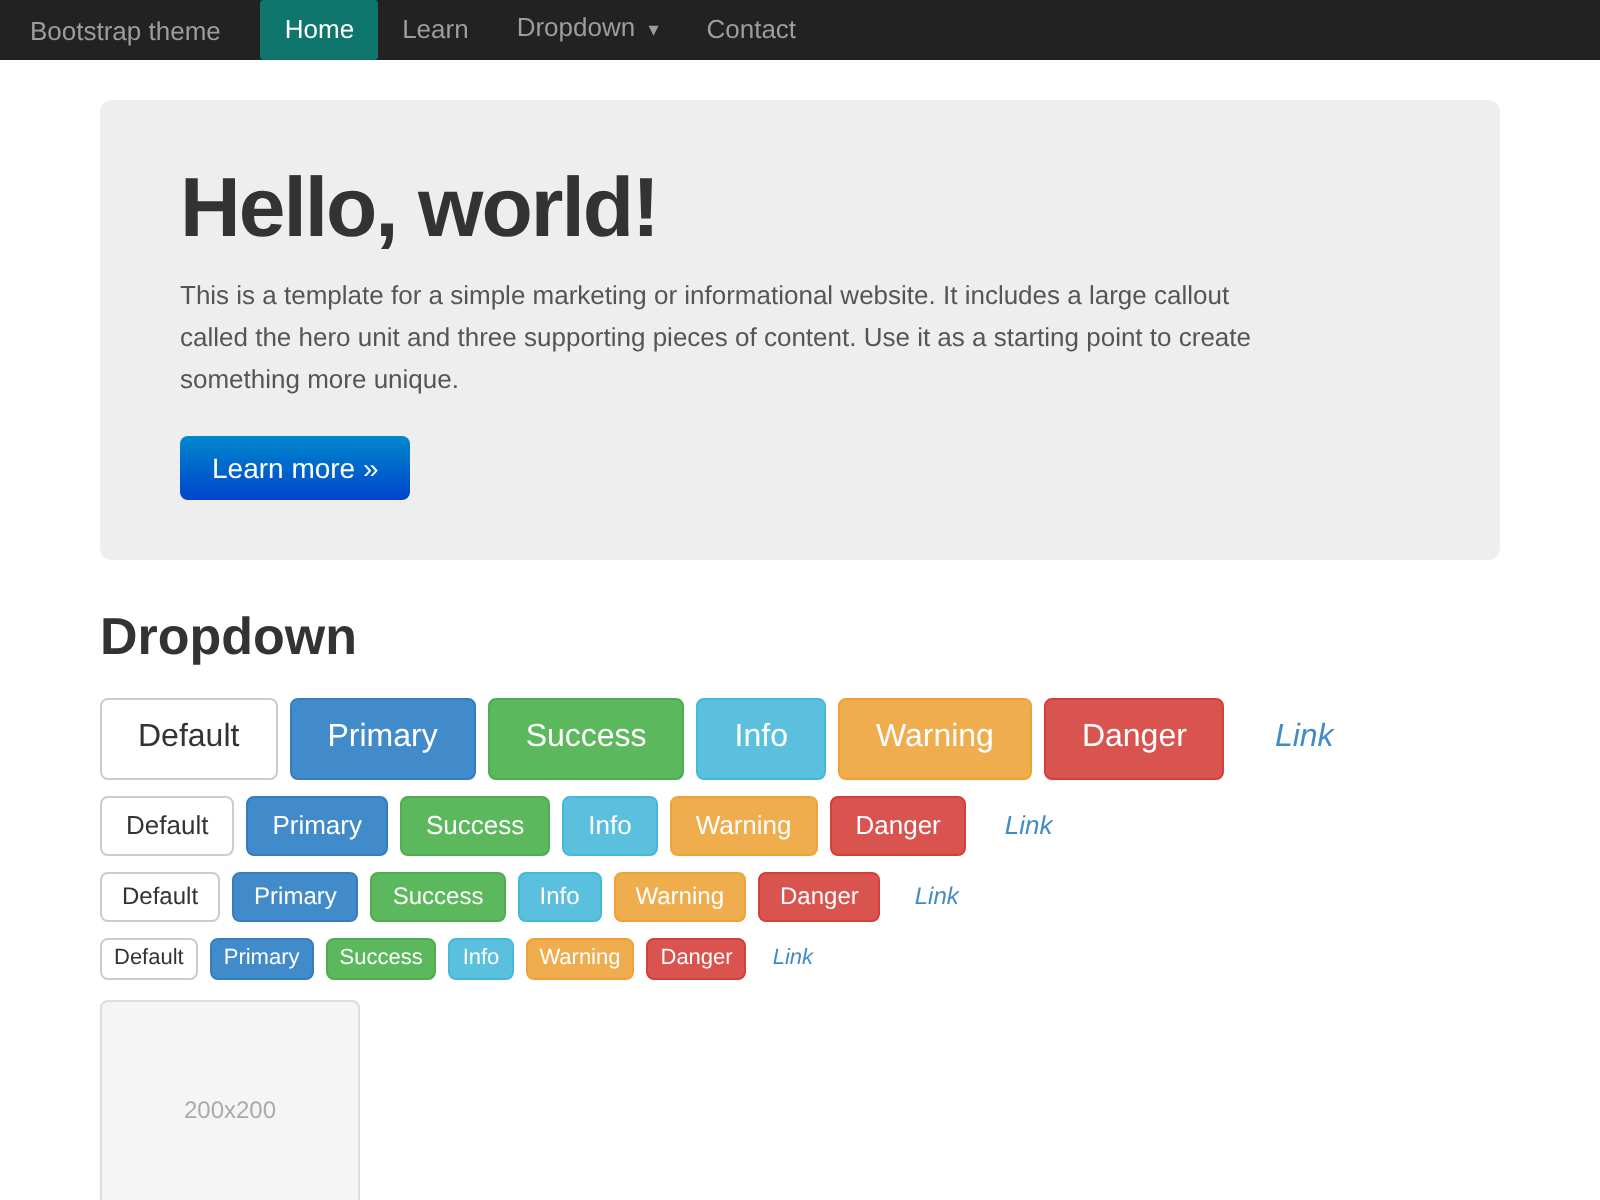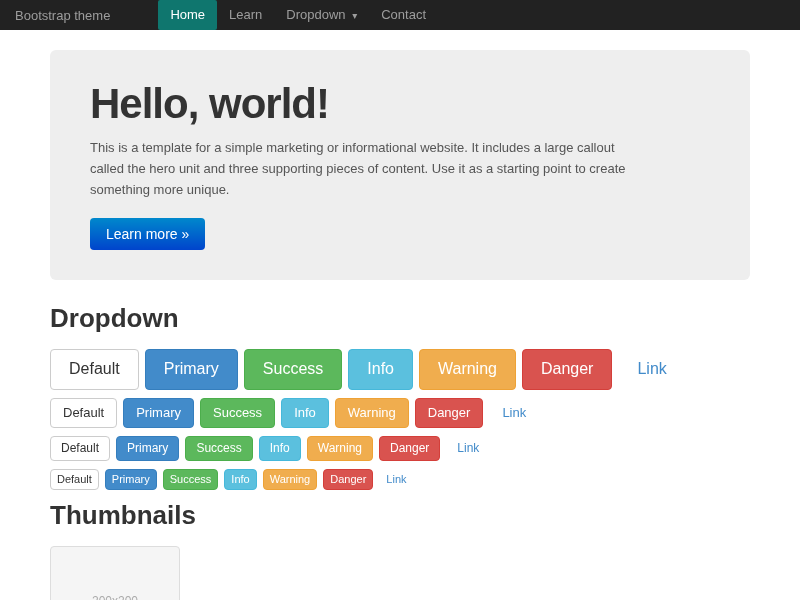--- a/index.html
+++ b/index.html
@@ -1,15 +1,15 @@
 <!DOCTYPE html>
 <html><head>
   <meta charset="utf-8">
   <style>
-    * { box-sizing: border-box; margin: 0; padding: 0; gap: 28px; }
+    * { box-sizing: border-box; margin: 0; padding: 0; }
     body { font-family: "Helvetica Neue", Helvetica, Arial, sans-serif; font-size: 14px; color: #333; background: #fff; }
 
     
     .navbar {
       background-color: #222;
       height: 30px;
       display: flex;
       align-items: center;
       padding: 0 15px;
     }
@@ -117,21 +117,21 @@
     .btn-sm { padding: 3px 10px; font-size: 12px; }
     
     .btn-xs { padding: 2px 6px; font-size: 11px; }
 
     .btn-default { background-color: #fff; border-color: #ccc; color: #333; }
     .btn-primary { background-color: #428bca; border-color: #357ebd; color: #fff; }
     .btn-success { background-color: #5cb85c; border-color: #4cae4c; color: #fff; }
     .btn-info    { background-color: #5bc0de; border-color: #46b8da; color: #fff; }
     .btn-warning { background-color: #f0ad4e; border-color: #eea236; color: #fff; }
     .btn-danger  { background-color: #d9534f; border-color: #d43f3a; color: #fff; }
-    .btn-link    { background: none; border-color: transparent; color: #428bca; text-decoration: none; }
+    .btn-link    { background: none; border-color: transparent; color: #428bca; text-decoration: none; font-style: italic; }
 
     
     .thumbnails-section { margin-top: 10px; }
     .thumbnail {
       width: 130px;
       height: 110px;
       border: 1px solid #ddd;
       border-radius: 4px;
       background-color: #f5f5f5;
       display: flex;
@@ -208,19 +208,18 @@
       <button class="btn btn-primary btn-xs">Primary</button>
       <button class="btn btn-success btn-xs">Success</button>
       <button class="btn btn-info btn-xs">Info</button>
       <button class="btn btn-warning btn-xs">Warning</button>
       <button class="btn btn-danger btn-xs">Danger</button>
       <a href="#" class="btn btn-link btn-xs">Link</a>
     </div>
   </div>
 
   <div class="thumbnails-section">
-    <h2 class="section-title">Thumbnails</h2>
     <div class="thumbnail">
       <span>200x200</span>
     </div>
   </div>
 
 </div>
 
 </body></html>

